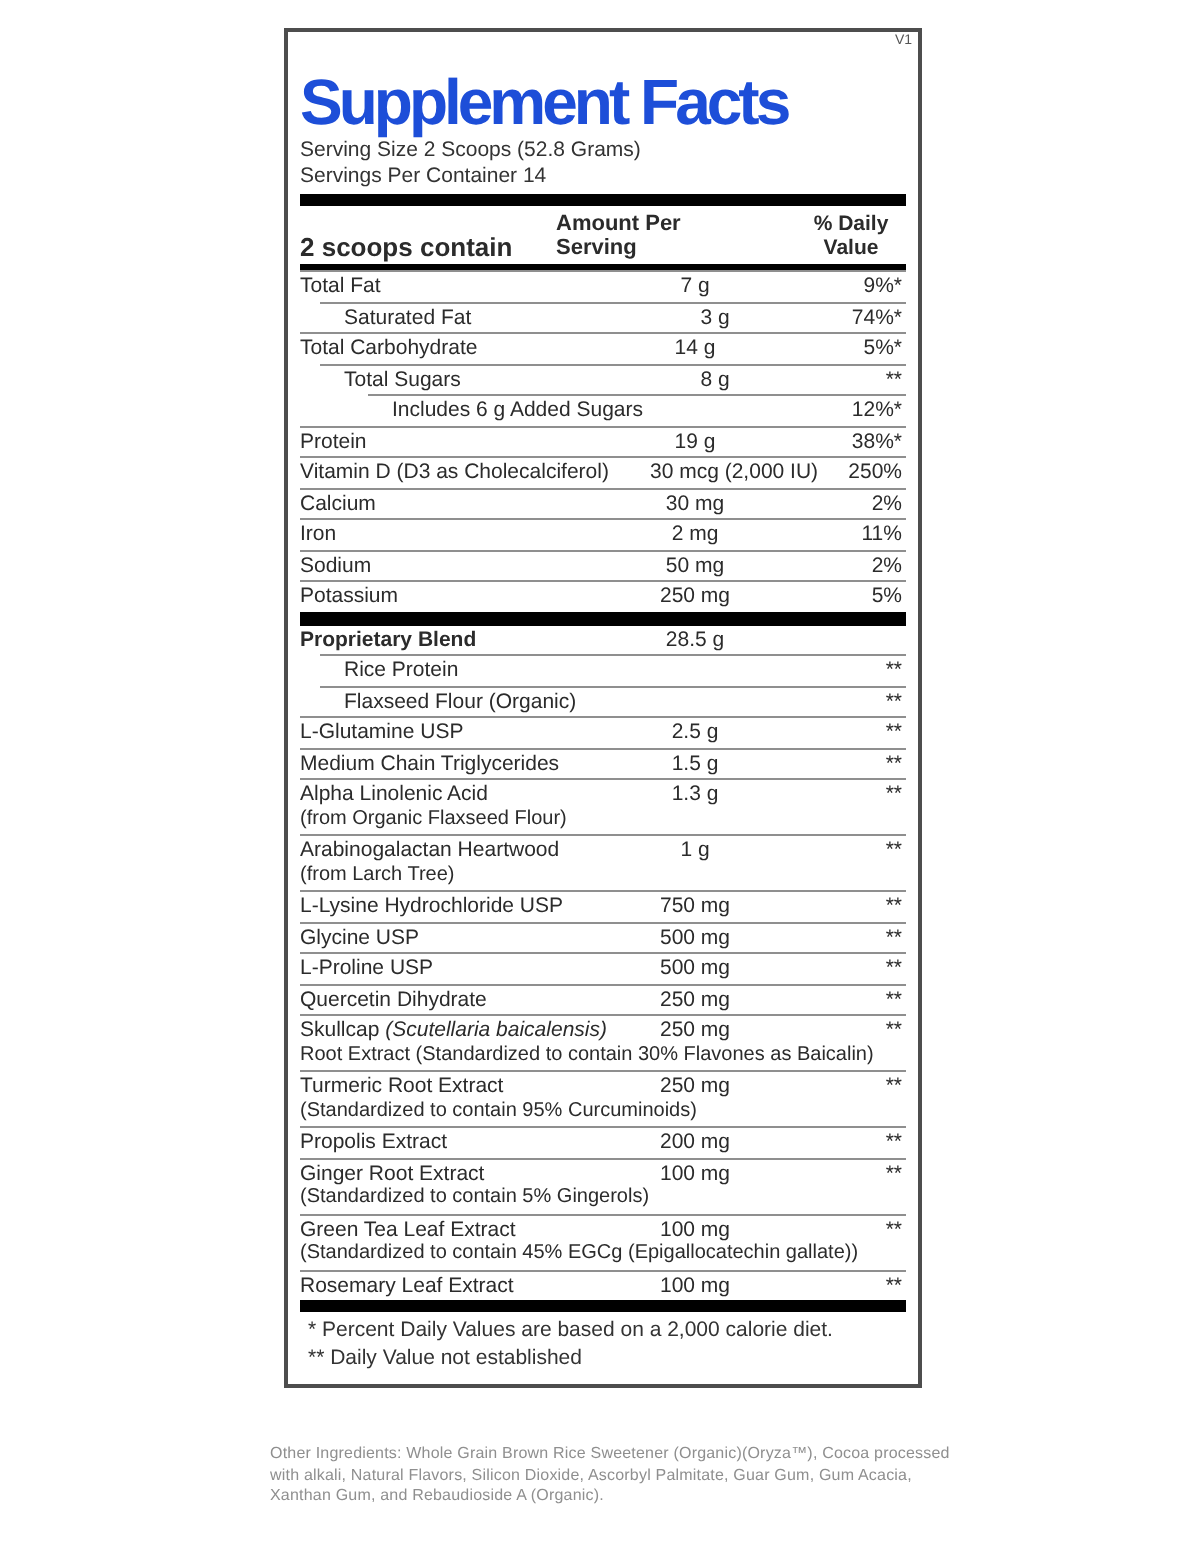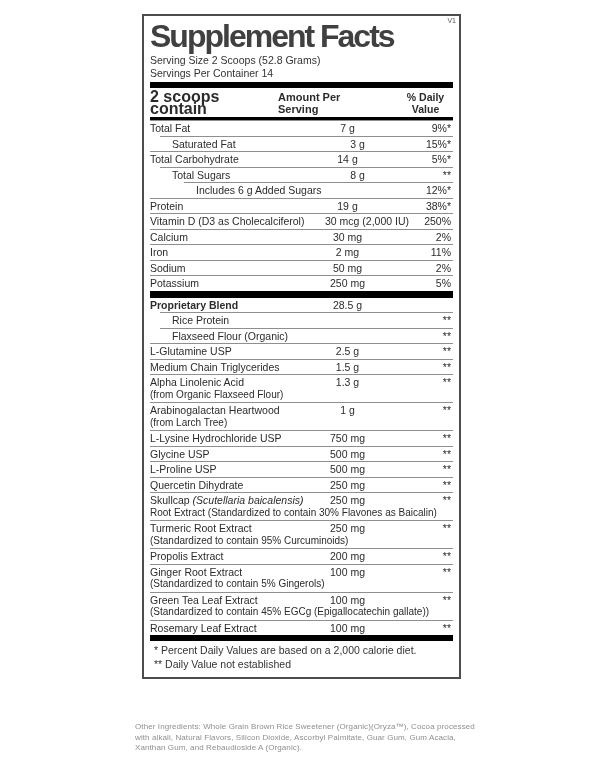--- a/index.html
+++ b/index.html
@@ -8,30 +8,30 @@
     font-family:"Liberation Sans", sans-serif;color:#2b2b2b;overflow:hidden;
   }
   .facts-box{
     position:absolute;left:142px;top:14px;width:319px;box-sizing:border-box;
     border:2px solid #4d4d4d;background:#fff;padding:0 6px 3px 6px;
   }
   .version{
     position:absolute;top:1px;right:3px;font-size:7px;color:#555;letter-spacing:0;
   }
   .title{
-    margin:3px 0 1px 0;font-size:32px;line-height:34px;font-weight:bold;
-    letter-spacing:-2px;color:#404040;white-space:nowrap;
+    margin:18px 0 1px 0;font-size:32px;line-height:34px;font-weight:bold;
+    letter-spacing:-2px;color:#1d4ed8;white-space:nowrap;
   }
   .serving{font-size:10.5px;line-height:12.5px;color:#333;}
   .bar{background:#000;}
   .bar-thick{height:6px;margin-top:3px;}
   .bar-mid{height:7px;}
   .bar-med{height:3px;}
   .head-row{display:flex;align-items:flex-end;padding:3px 0 2px 0;font-weight:bold;}
-  .head-left{flex:1;font-size:16px;line-height:12px;}
+  .head-left{flex:1;font-size:13px;line-height:12px;}
   .head-amt{width:120px;text-align:left;font-size:11px;line-height:12px;white-space:pre-line;}
   .head-dv{width:55px;text-align:center;font-size:10.5px;line-height:12px;white-space:pre-line;}
   .row{border-top:1px solid #8f8f8f;padding:1px 0;font-size:10.5px;line-height:12.5px;}
   .row.first{border-top:none;}
   .row.ind1{margin-left:10px;}
   .row.ind1 .lbl{padding-left:12px;}
   .row.ind2{margin-left:34px;}
   .row.ind2 .lbl{padding-left:12px;}
   .row.bold .lbl{font-weight:bold;}
   .l1{position:relative;min-height:12.5px;padding-right:55px;}
@@ -67,21 +67,21 @@
 Value</div>
     </div>
 
     <div class="bar bar-med"></div>
 
     <div id="main-rows">
         <div class="row ind0">
           <div class="l1"><span class="lbl">Total Fat</span><span class="amt">7 g</span><span class="dv">9%*</span></div>
         </div>
         <div class="row ind1">
-          <div class="l1"><span class="lbl">Saturated Fat</span><span class="amt">3 g</span><span class="dv">15%*</span></div>
+          <div class="l1"><span class="lbl">Saturated Fat</span><span class="amt">3 g</span><span class="dv">74%*</span></div>
         </div>
         <div class="row ind0">
           <div class="l1"><span class="lbl">Total Carbohydrate</span><span class="amt">14 g</span><span class="dv">5%*</span></div>
         </div>
         <div class="row ind1">
           <div class="l1"><span class="lbl">Total Sugars</span><span class="amt">8 g</span><span class="dv">**</span></div>
         </div>
         <div class="row ind2">
           <div class="l1"><span class="lbl">Includes 6 g Added Sugars</span><span class="amt"></span><span class="dv">12%*</span></div>
         </div>

